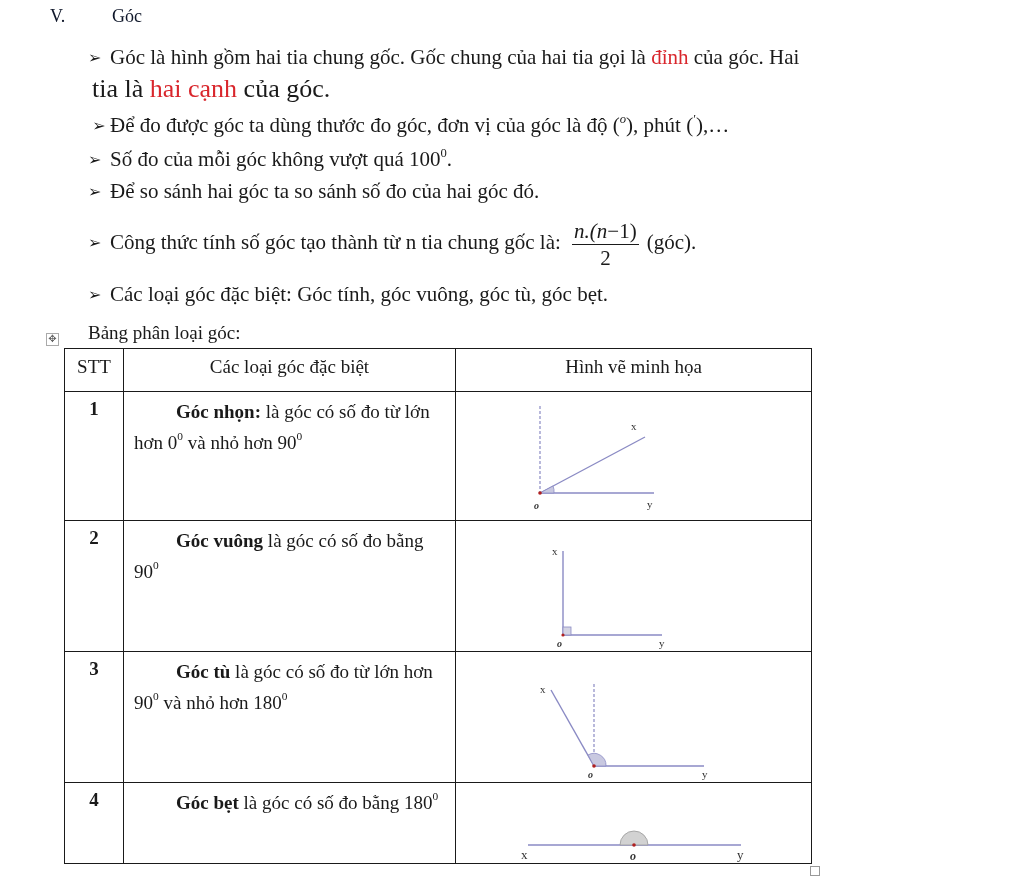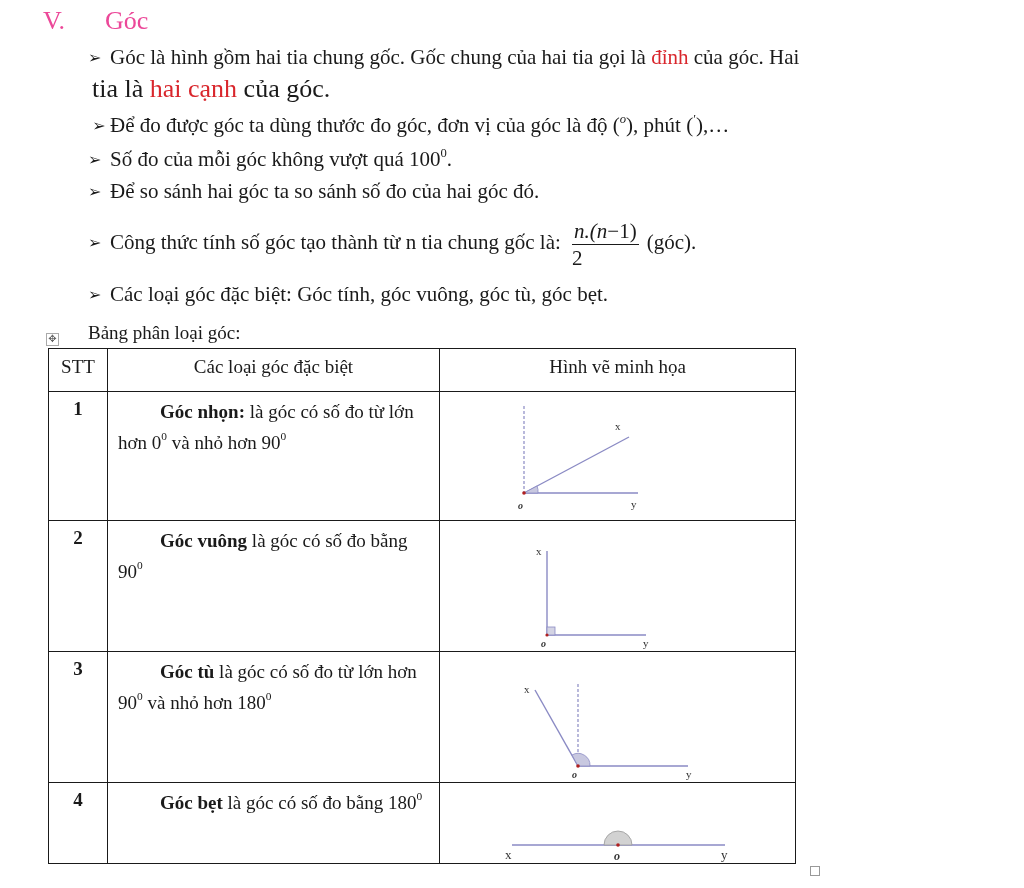--- a/index.html
+++ b/index.html
@@ -1,33 +1,33 @@
 <!DOCTYPE html>
 <html><head>
 <meta charset="utf-8">
 <style>
   html, body { margin:0; padding:0; background:#ffffff; }
   body { width:1024px; height:888px; position:relative; overflow:hidden;
          font-family:"Liberation Serif", "DejaVu Serif", serif; color:#1a1a1a; }
   .abs { position:absolute; }
-  .heading { left:43px; top:6px; font-size:26px; color:#ec4899; white-space:nowrap; }
+  .heading { left:50px; top:6px; font-size:18px; color:#0f172a; white-space:nowrap; }
   .heading .num { display:inline-block; width:62px; }
   .bullet { position:absolute; left:88px; font-size:21px; line-height:30px; white-space:nowrap; }
   .bullet .arrow { display:inline-block; width:22px; font-size:16px; vertical-align:1px; }
   .cont { position:absolute; left:92px; font-size:26px; line-height:30px; white-space:nowrap; }
   .red-it { color:#d9262c; }
   sup { font-size:0.6em; vertical-align:0.75em; line-height:0; }
-  .frac { display:inline-block; vertical-align:middle; text-align:left; margin:0 8px 0 6px; }
+  .frac { display:inline-block; vertical-align:middle; text-align:center; margin:0 8px 0 6px; }
   .frac .top { display:block; font-style:italic; padding:0 2px; border-bottom:1.5px solid #1a1a1a; line-height:26px; }
   .frac .top .up { font-style:normal; }
   .frac .bot { display:block; line-height:26px; }
   .caption { left:88px; top:322px; font-size:19px; white-space:nowrap; }
   .move-handle { left:46px; top:333px; width:11px; height:11px; border:1px solid #aaa; font-size:10px; line-height:10px; text-align:center; color:#666; font-family:"DejaVu Sans", sans-serif; }
   .resize-handle { left:810px; top:866px; width:8px; height:8px; border:1px solid #999; background:#fff; }
-  table.grid { position:absolute; left:48px; top:348px; border-collapse:collapse; font-size:19px; }
+  table.grid { position:absolute; left:64px; top:348px; border-collapse:collapse; font-size:19px; }
   table.grid td, table.grid th { border:1.5px solid #1a1a1a; padding:0; vertical-align:top; font-weight:normal; }
   .c1 { width:58px; text-align:center; }
   .c2 { width:331px; }
   .c3 { width:355px; position:relative; }
   th { height:42px; vertical-align:middle !important; text-align:center; }
   th .lbl { display:block; margin-top:-6px; }
   .stt { font-weight:bold; display:block; padding-top:6px; }
   .desc { display:block; padding:4px 6px 0 10px; line-height:31px; }
   .desc b { font-weight:bold;margin-left:42px; }
   svg { position:absolute; left:0; top:0; }

